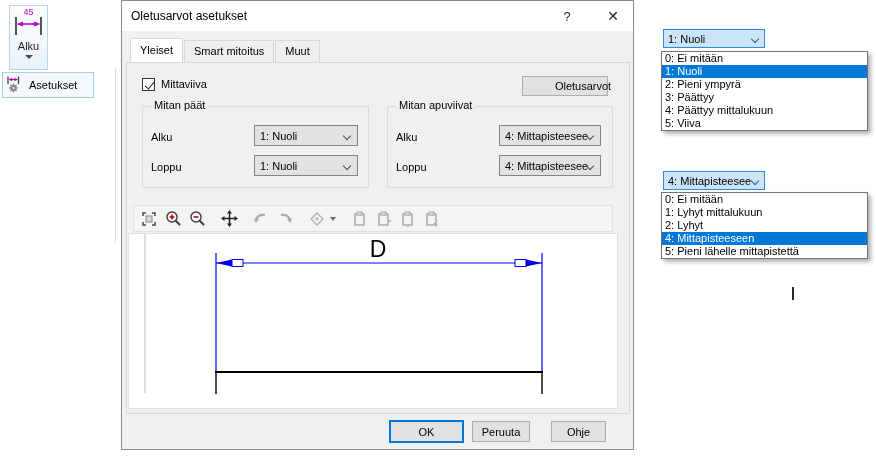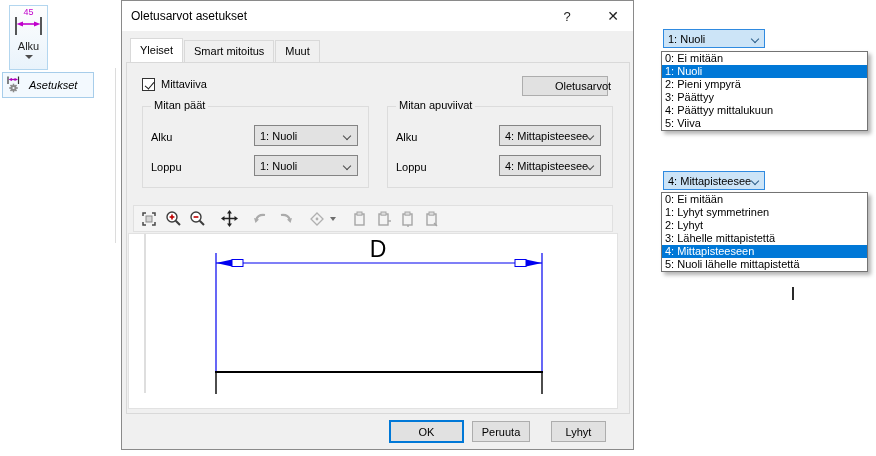--- a/index.html
+++ b/index.html
@@ -9,21 +9,21 @@
   .abs { position:absolute; }
 
   
   .mitta-btn { left:9px; top:5px; width:39px; height:65px; border:1px solid #b3d6ef;
                background:linear-gradient(#fefefe,#e9f3fb); display:flex; flex-direction:column; align-items:center; }
   .mitta-label { margin-top:1px; font-size:11px; color:#1e1e1e; }
   .caret-down { width:0; height:0; border-left:4px solid transparent; border-right:4px solid transparent;
                 border-top:4px solid #4d4d4d; margin-top:3px; }
   .ribbon-sep { left:115px; top:68px; width:1px; height:175px; background:#dcdcdc; }
   .asetukset-btn { left:2px; top:72px; width:92px; height:26px; border:1px solid #a7cdea; background:#f3f9fe;
-                   display:flex; align-items:center; padding-left:3px; gap:5px;font-style:italic; }
+                   display:flex; align-items:center; padding-left:3px; gap:5px; }
 
   
   .dialog { left:121px; top:0px; width:513px; height:450px; background:#f0f0f0; border:1px solid #8a8a8a; }
   .titlebar { position:absolute; left:0; top:0; width:100%; height:30px; background:#ffffff; }
   .title-text { position:absolute; left:9px; top:8px; font-size:12px; color:#000; white-space:nowrap; }
   .tb-btn { position:absolute; top:3px; width:26px; height:24px; display:flex; align-items:center; justify-content:center;
             font-size:13px; color:#222; }
   .tb-help { left:432px; }
   .tb-close { left:478px; font-size:14px; }
 
@@ -272,21 +272,21 @@
             <line x1="86" y1="138" x2="414" y2="138" stroke-width="2"></line>
             <line x1="87" y1="138" x2="87" y2="160" stroke-width="1.4"></line>
             <line x1="413" y1="138" x2="413" y2="160" stroke-width="1.4"></line>
           </g>
         </svg>
       </div>
     </div>
 
     <div class="btn btn-ok">OK</div>
     <div class="btn btn-peruuta">Peruuta</div>
-    <div class="btn btn-ohje">Lyhyt</div>
+    <div class="btn btn-ohje">Ohje</div>
   </div>
 
   <div class="f-combo fc1">
     <span>1: Nuoli</span>
     <span class="chev"></span>
   </div>
   <div class="dd-list dl1">
     <div class="dd-item">0: Ei mitään</div>
     <div class="dd-item selected">1: Nuoli</div>
     <div class="dd-item">2: Pieni ympyrä</div>
@@ -294,21 +294,20 @@
     <div class="dd-item">4: Päättyy mittalukuun</div>
     <div class="dd-item">5: Viiva</div>
   </div>
 
   <div class="f-combo fc2">
     <span>4: Mittapisteesee</span>
     <span class="chev"></span>
   </div>
   <div class="dd-list dl2">
     <div class="dd-item">0: Ei mitään</div>
-    <div class="dd-item">1: Lyhyt symmetrinen</div>
+    <div class="dd-item">1: Lyhyt mittalukuun</div>
     <div class="dd-item">2: Lyhyt</div>
-    <div class="dd-item">3: Lähelle mittapistettä</div>
     <div class="dd-item selected">4: Mittapisteeseen</div>
-    <div class="dd-item">5: Nuoli lähelle mittapistettä</div>
+    <div class="dd-item">5: Pieni lähelle mittapistettä</div>
   </div>
 
   <div class="abs artifact-line"></div>
 </div>
 
 </body></html>

